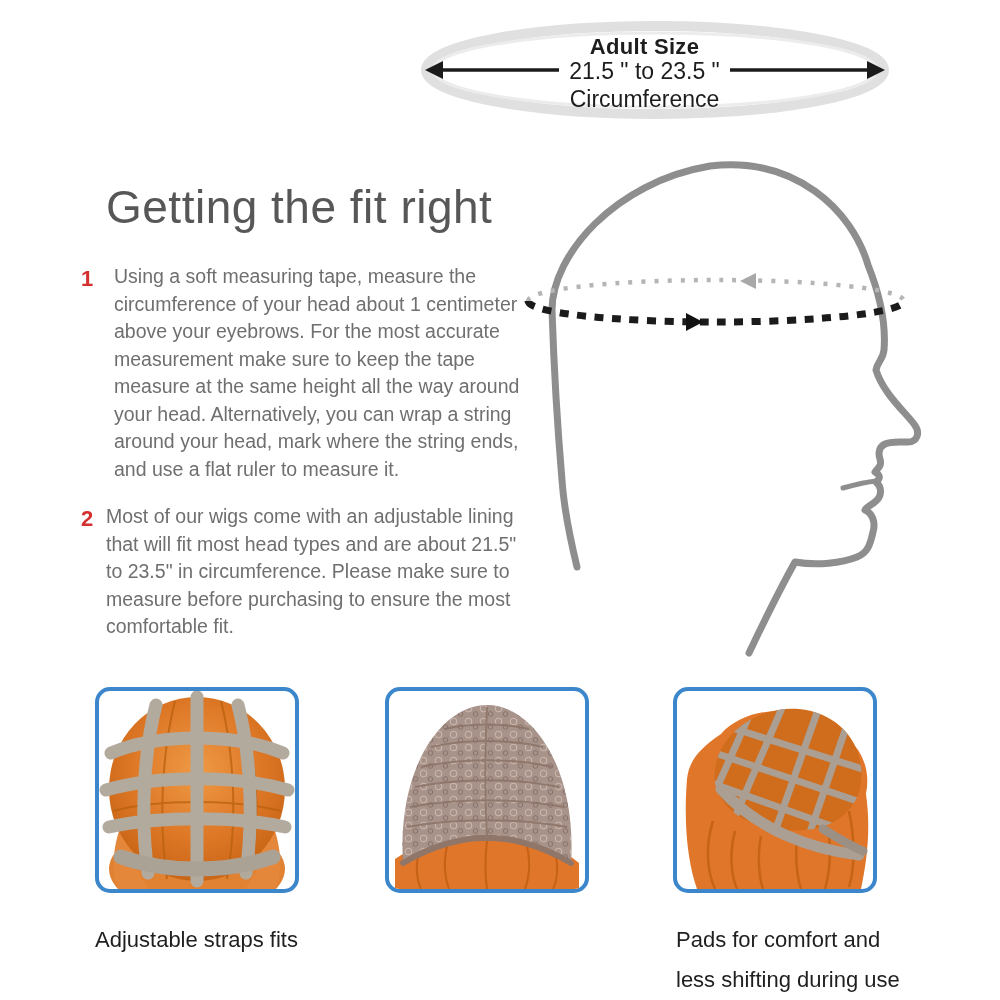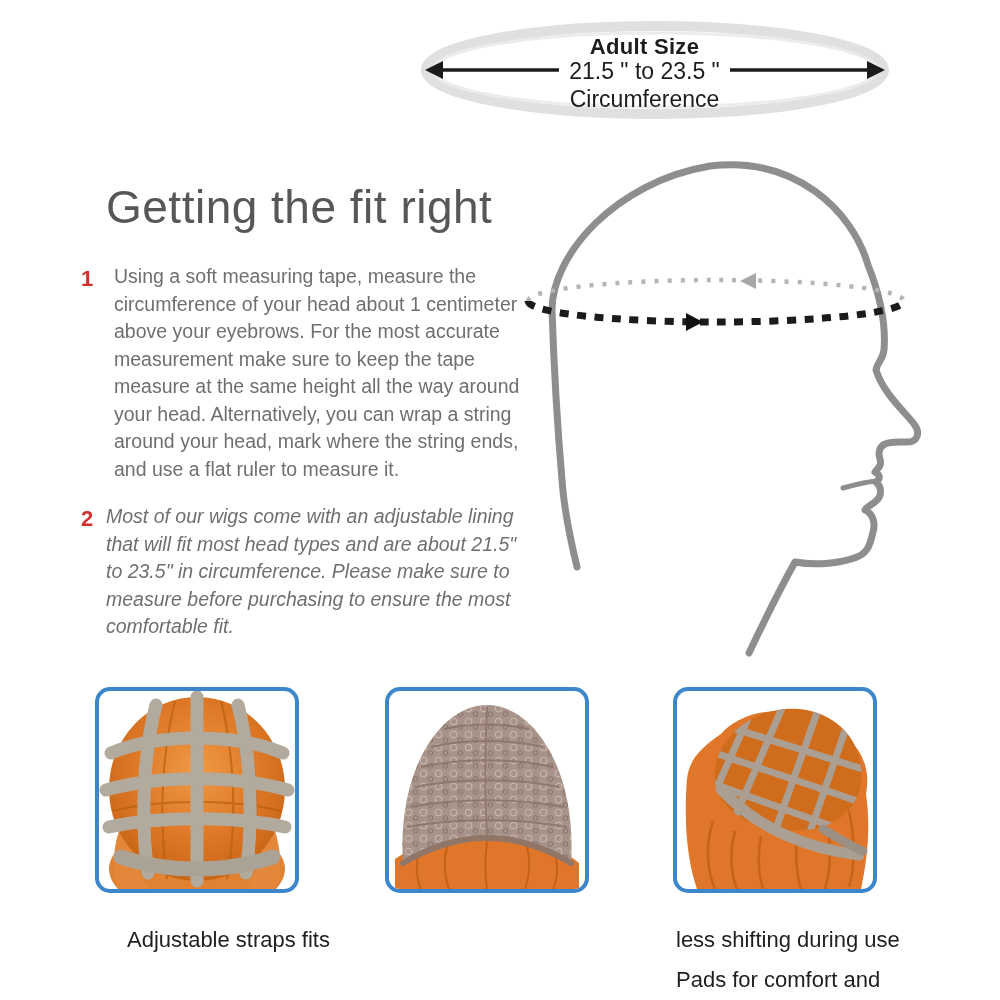--- a/index.html
+++ b/index.html
@@ -26,39 +26,39 @@
   }
   .step-number{
     width:24px;text-align:left;font-size:22px;font-weight:700;color:#d43030;
   }
   #step1-num{left:81px;top:266px;}
   #step2-num{left:81px;top:506px;}
   .step-text{
     width:412px;font-size:19.5px;line-height:27.5px;color:#6f6f6f;
   }
   #step1-text{left:106px;top:263px;margin-left:8px;}
-  #step2-text{left:106px;top:503px;font-style:italic;}
+  #step2-text{left:106px;top:503px;}
 
   
   #head-diagram{left:500px;top:150px;width:495px;height:525px;}
 
   
   .feature-card{
     top:687px;width:204px;height:206px;box-sizing:border-box;
     border:4px solid #3c87cc;border-radius:15px;background:#ffffff;
     overflow:hidden;
   }
   #card1{left:95px;}
   #card2{left:385px;}
   #card3{left:673px;}
   .feature-card svg{display:block;width:100%;height:100%;}
   .feature-caption{
     top:920px;width:240px;font-size:22px;line-height:40px;color:#1f1f1f;
   }
-  #cap1{left:95px;margin-left:32px;}
+  #cap1{left:95px;}
   #cap2{left:390px;}
   #cap3{left:676px;}
 </style>
 </head>
 <body>
 
 <div id="headband" class="abs">
   <svg width="500" height="122" viewBox="0 0 500 122">
     <ellipse cx="252" cy="60" rx="229" ry="44" fill="none" stroke="#e0e0e0" stroke-width="10"></ellipse>
     <ellipse cx="252" cy="60" rx="222" ry="37" fill="none" stroke="#ececec" stroke-width="3"></ellipse>
@@ -209,15 +209,15 @@
     <path d="M 146,138 C 162,148 176,156 186,160" fill="none" stroke="#9c9084" stroke-width="9" stroke-linecap="round"></path>
   </svg>
 </div>
 
 <div id="cap1" class="abs feature-caption">
   <div>Adjustable straps fits</div>
 </div>
 <div id="cap2" class="abs feature-caption">
 </div>
 <div id="cap3" class="abs feature-caption">
+  <div>Pads for comfort and</div>
   <div>less shifting during use</div>
-  <div>Pads for comfort and</div>
 </div>
 
 </body></html>

